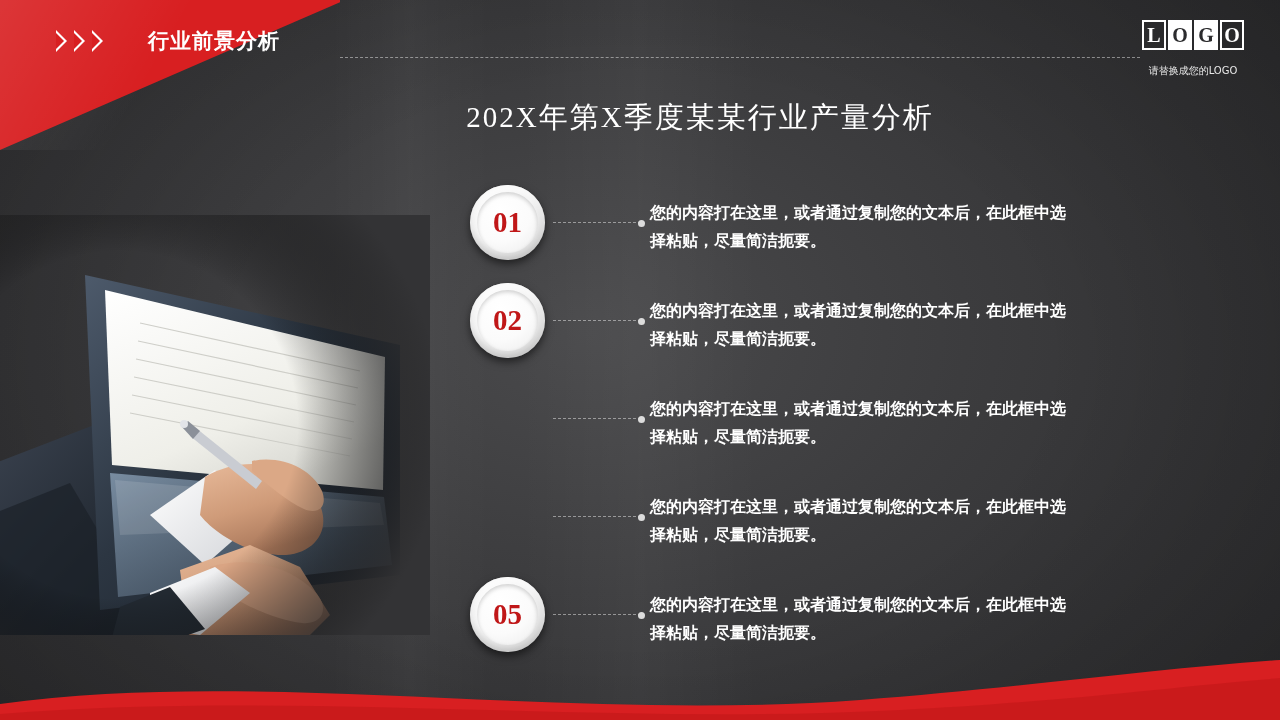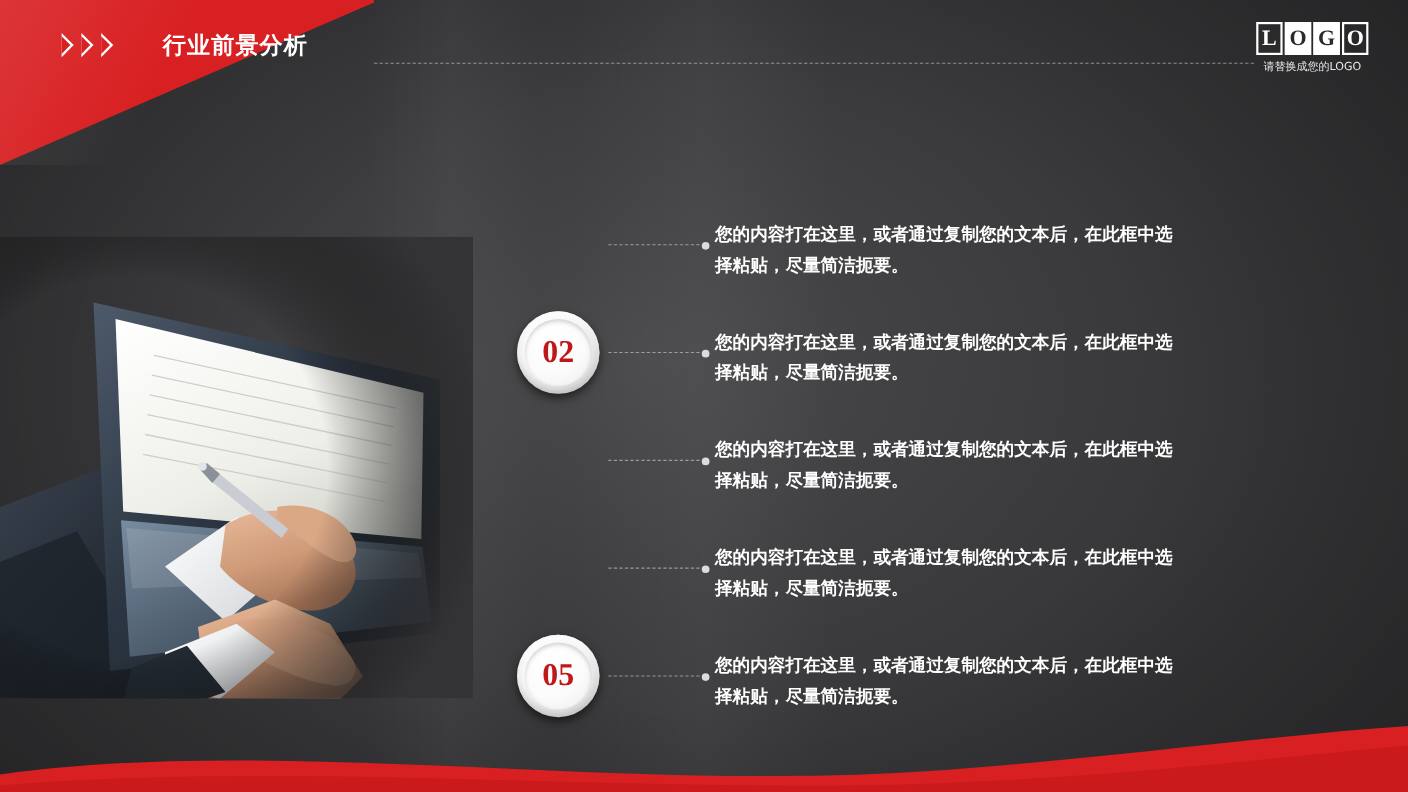--- a/index.html
+++ b/index.html
@@ -84,21 +84,21 @@
   .logo-letters .lt {
     width:24px; height:30px;
     border:2px solid #ffffff;
     color:#ffffff; font-size:20px; font-weight:bold;
     font-family:"Liberation Serif", serif;
     display:flex; align-items:center; justify-content:center;
     line-height:1;
   }
   .logo-letters .lt.dark { background:#ffffff; color:#2b2b2d; }
   .logo-caption {
-    margin-top:4px; font-size:10px; color:#e8e8e8;
+    margin-top:14px; font-size:10px; color:#e8e8e8;
     font-family:"DejaVu Sans","Liberation Sans",sans-serif;
     white-space:nowrap;
   }
 
   
   .slide-title {
     position:absolute; left:0; right:0; top:98px;
     text-align:center;
     font-family:"Liberation Serif","DejaVu Serif",serif;
     font-size:29px; color:#ffffff; letter-spacing:2px;
@@ -171,20 +171,21 @@
   <div class="logo-box">
     <div class="logo-letters">
       <div class="lt">L</div>
       <div class="lt dark">O</div>
       <div class="lt dark">G</div>
       <div class="lt">O</div>
     </div>
     <div class="logo-caption">请替换成您的LOGO</div>
   </div>
 
+  <div class="slide-title">202X年第X季度某某行业产量分析</div>
 
   <div class="photo">
     <svg width="430" height="420" viewBox="0 0 430 420">
       <defs>
         <linearGradient id="suit" x1="0" y1="0" x2="1" y2="1">
           <stop offset="0%" stop-color="#3b4350"></stop>
             <stop offset="55%" stop-color="#232a33"></stop>
             <stop offset="100%" stop-color="#14181e"></stop>
         </linearGradient>
         <linearGradient id="book" x1="0" y1="0" x2="1" y2="1">
@@ -247,20 +248,23 @@
       <path d="M150 378 L215 352 L250 378 L200 420 L150 412 Z" fill="url(#cuff)"></path>
       <path d="M120 392 L170 372 L205 414 L160 430 L110 430 Z" fill="#222931"></path>
 
       <rect x="0" y="0" width="430" height="420" fill="url(#fade)"></rect>
     </svg>
   </div>
 
   <div class="list">
 
     <div class="row">
+      <div class="badge">
+        <div class="badge-inner">01</div>
+      </div>
       <div class="connector"></div>
       <div class="row-text">您的内容打在这里，或者通过复制您的文本后，在此框中选择粘贴，尽量简洁扼要。</div>
     </div>
 
     <div class="row">
       <div class="badge">
         <div class="badge-inner">02</div>
       </div>
       <div class="connector"></div>
       <div class="row-text">您的内容打在这里，或者通过复制您的文本后，在此框中选择粘贴，尽量简洁扼要。</div>

